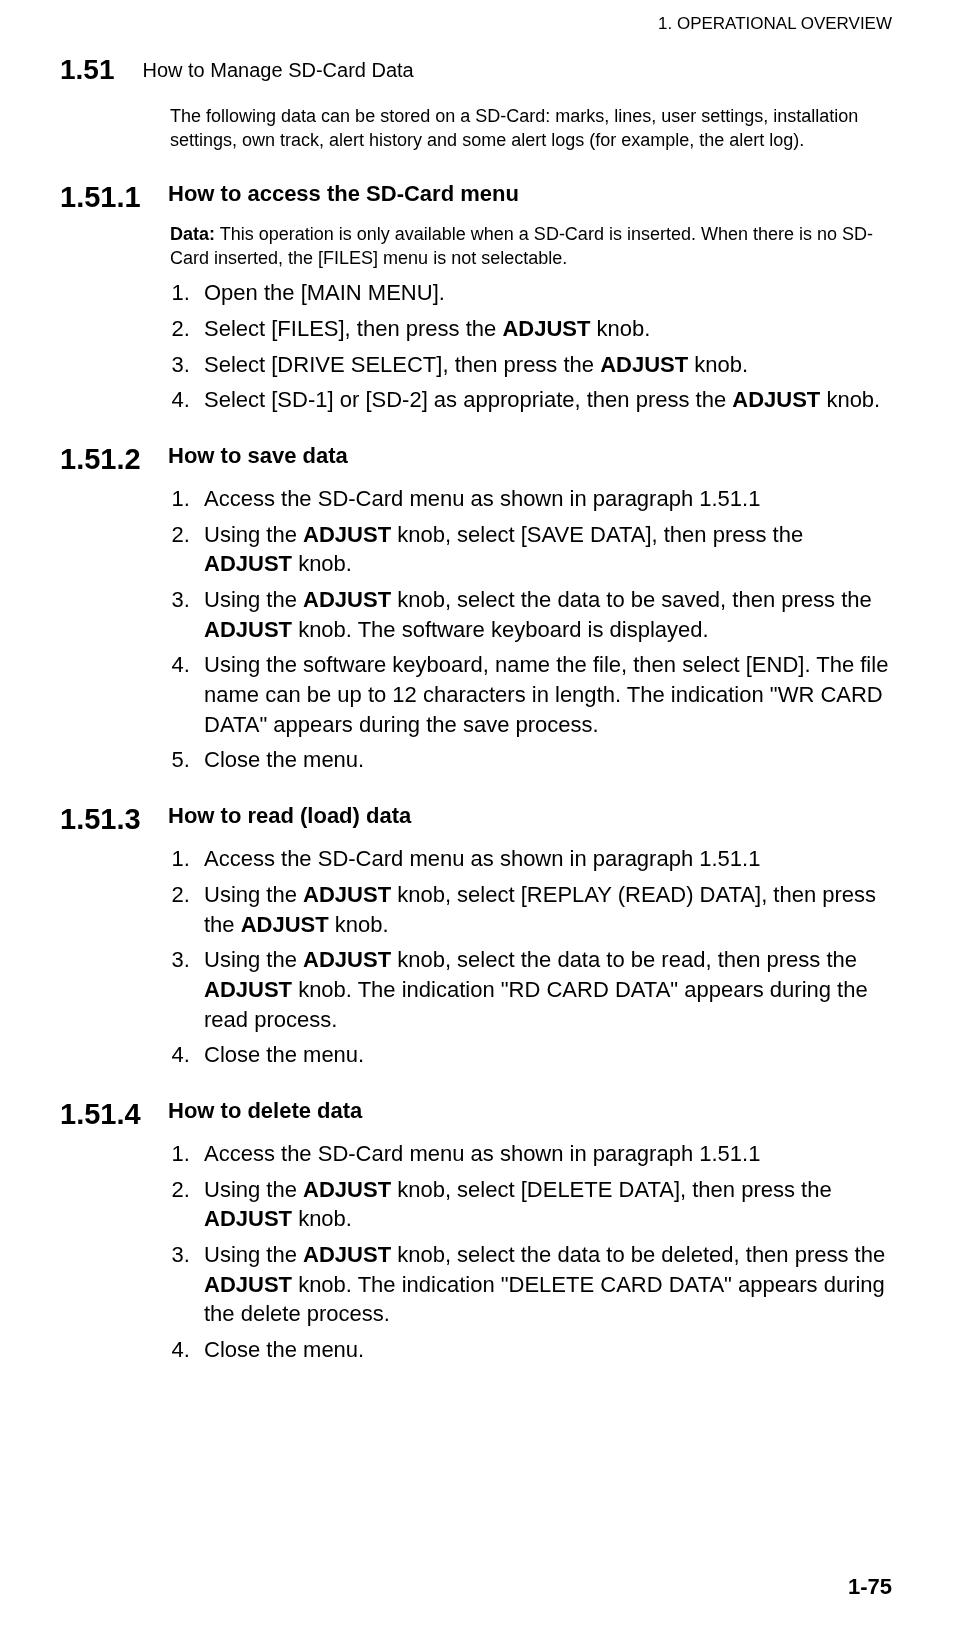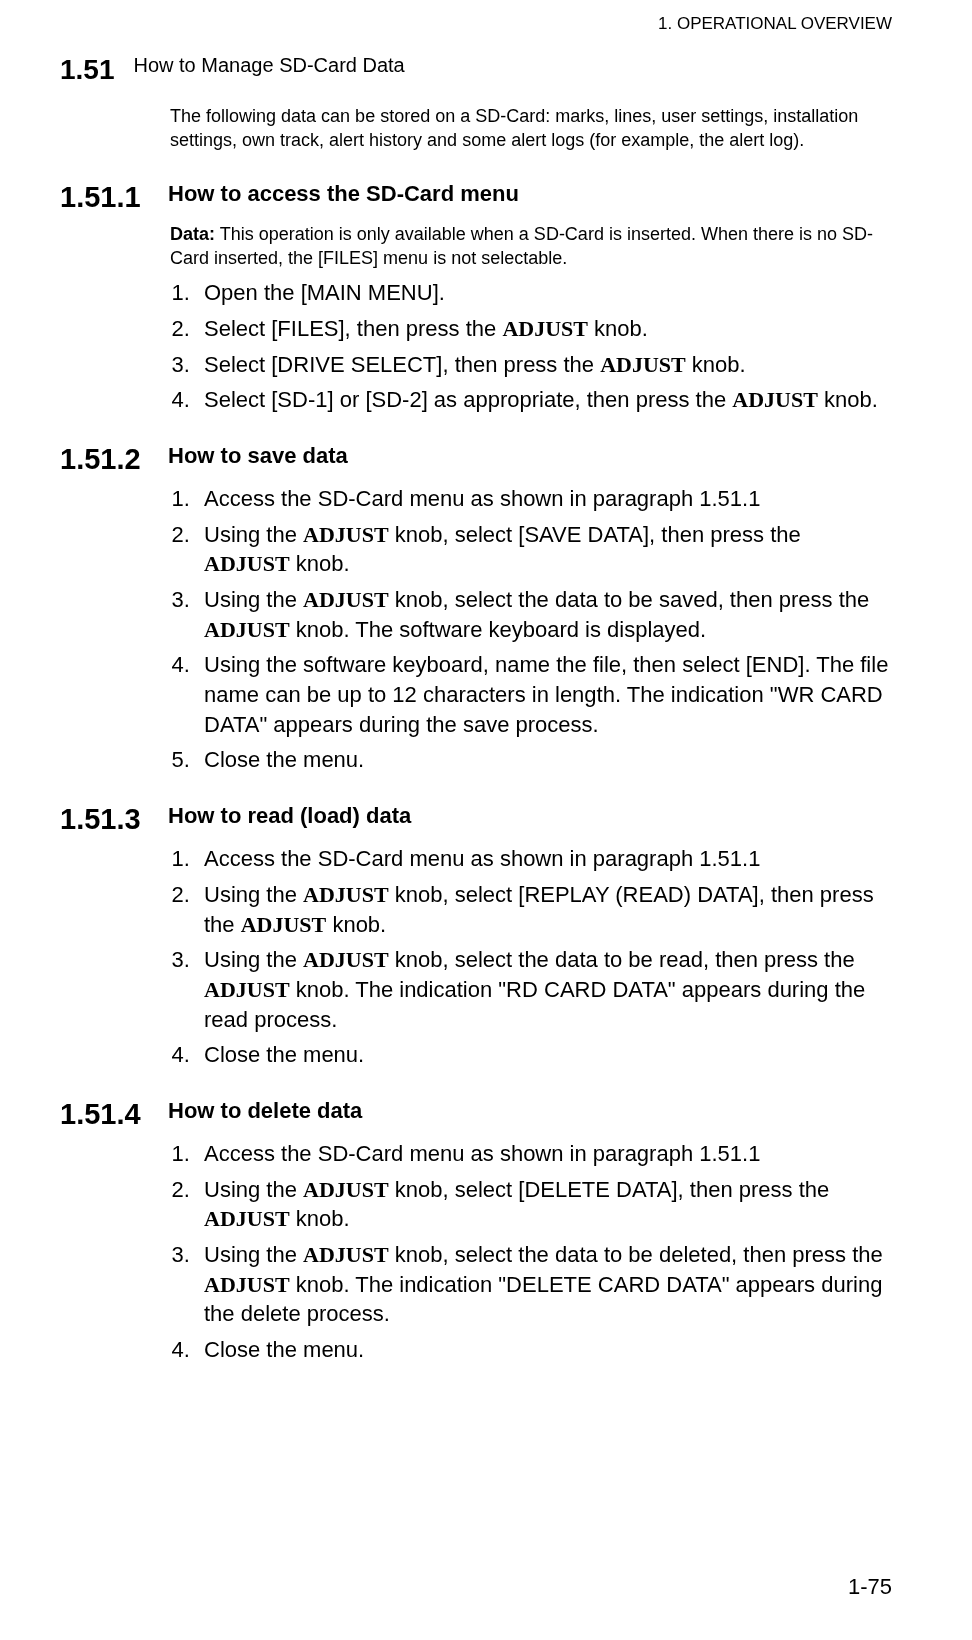--- a/index.html
+++ b/index.html
@@ -15,23 +15,24 @@
   .page {
     padding: 14px 80px 0 60px;
   }
   .header {
     text-align: right;
     font-size: 17px;
     margin-bottom: 20px;
   }
   .h1-row {
     display: flex;
-    gap: 19px;
+    gap: 28px;
     margin-top: 12px;
     margin-bottom: 8px;
+    align-items: center;
   }
   .h1-num {
     font-size: 28px;
     font-weight: bold;
   }
   .h1-title {
     font-size: 20px;
     font-weight: normal;
   }
   .body-text {
@@ -74,23 +75,23 @@
   }
   ol.steps li {
     padding-left: 8px;
     margin-bottom: 6px;
   }
   .footer {
     position: absolute;
     bottom: 40px;
     right: 80px;
     font-size: 22px;
-    font-weight: normal;
+    font-weight: bold;
   }
-  strong { font-weight: bold; font-family: Liberation Serif, serif; }
+  strong { font-weight: bold; }
 </style>
 </head>
 <body>
 
 <div class="page">
   <div class="header">1.  OPERATIONAL OVERVIEW</div>
 
   <div class="h1-row">
     <div class="h1-num">1.51</div>
     <div class="h1-title">How to Manage SD-Card Data</div>

